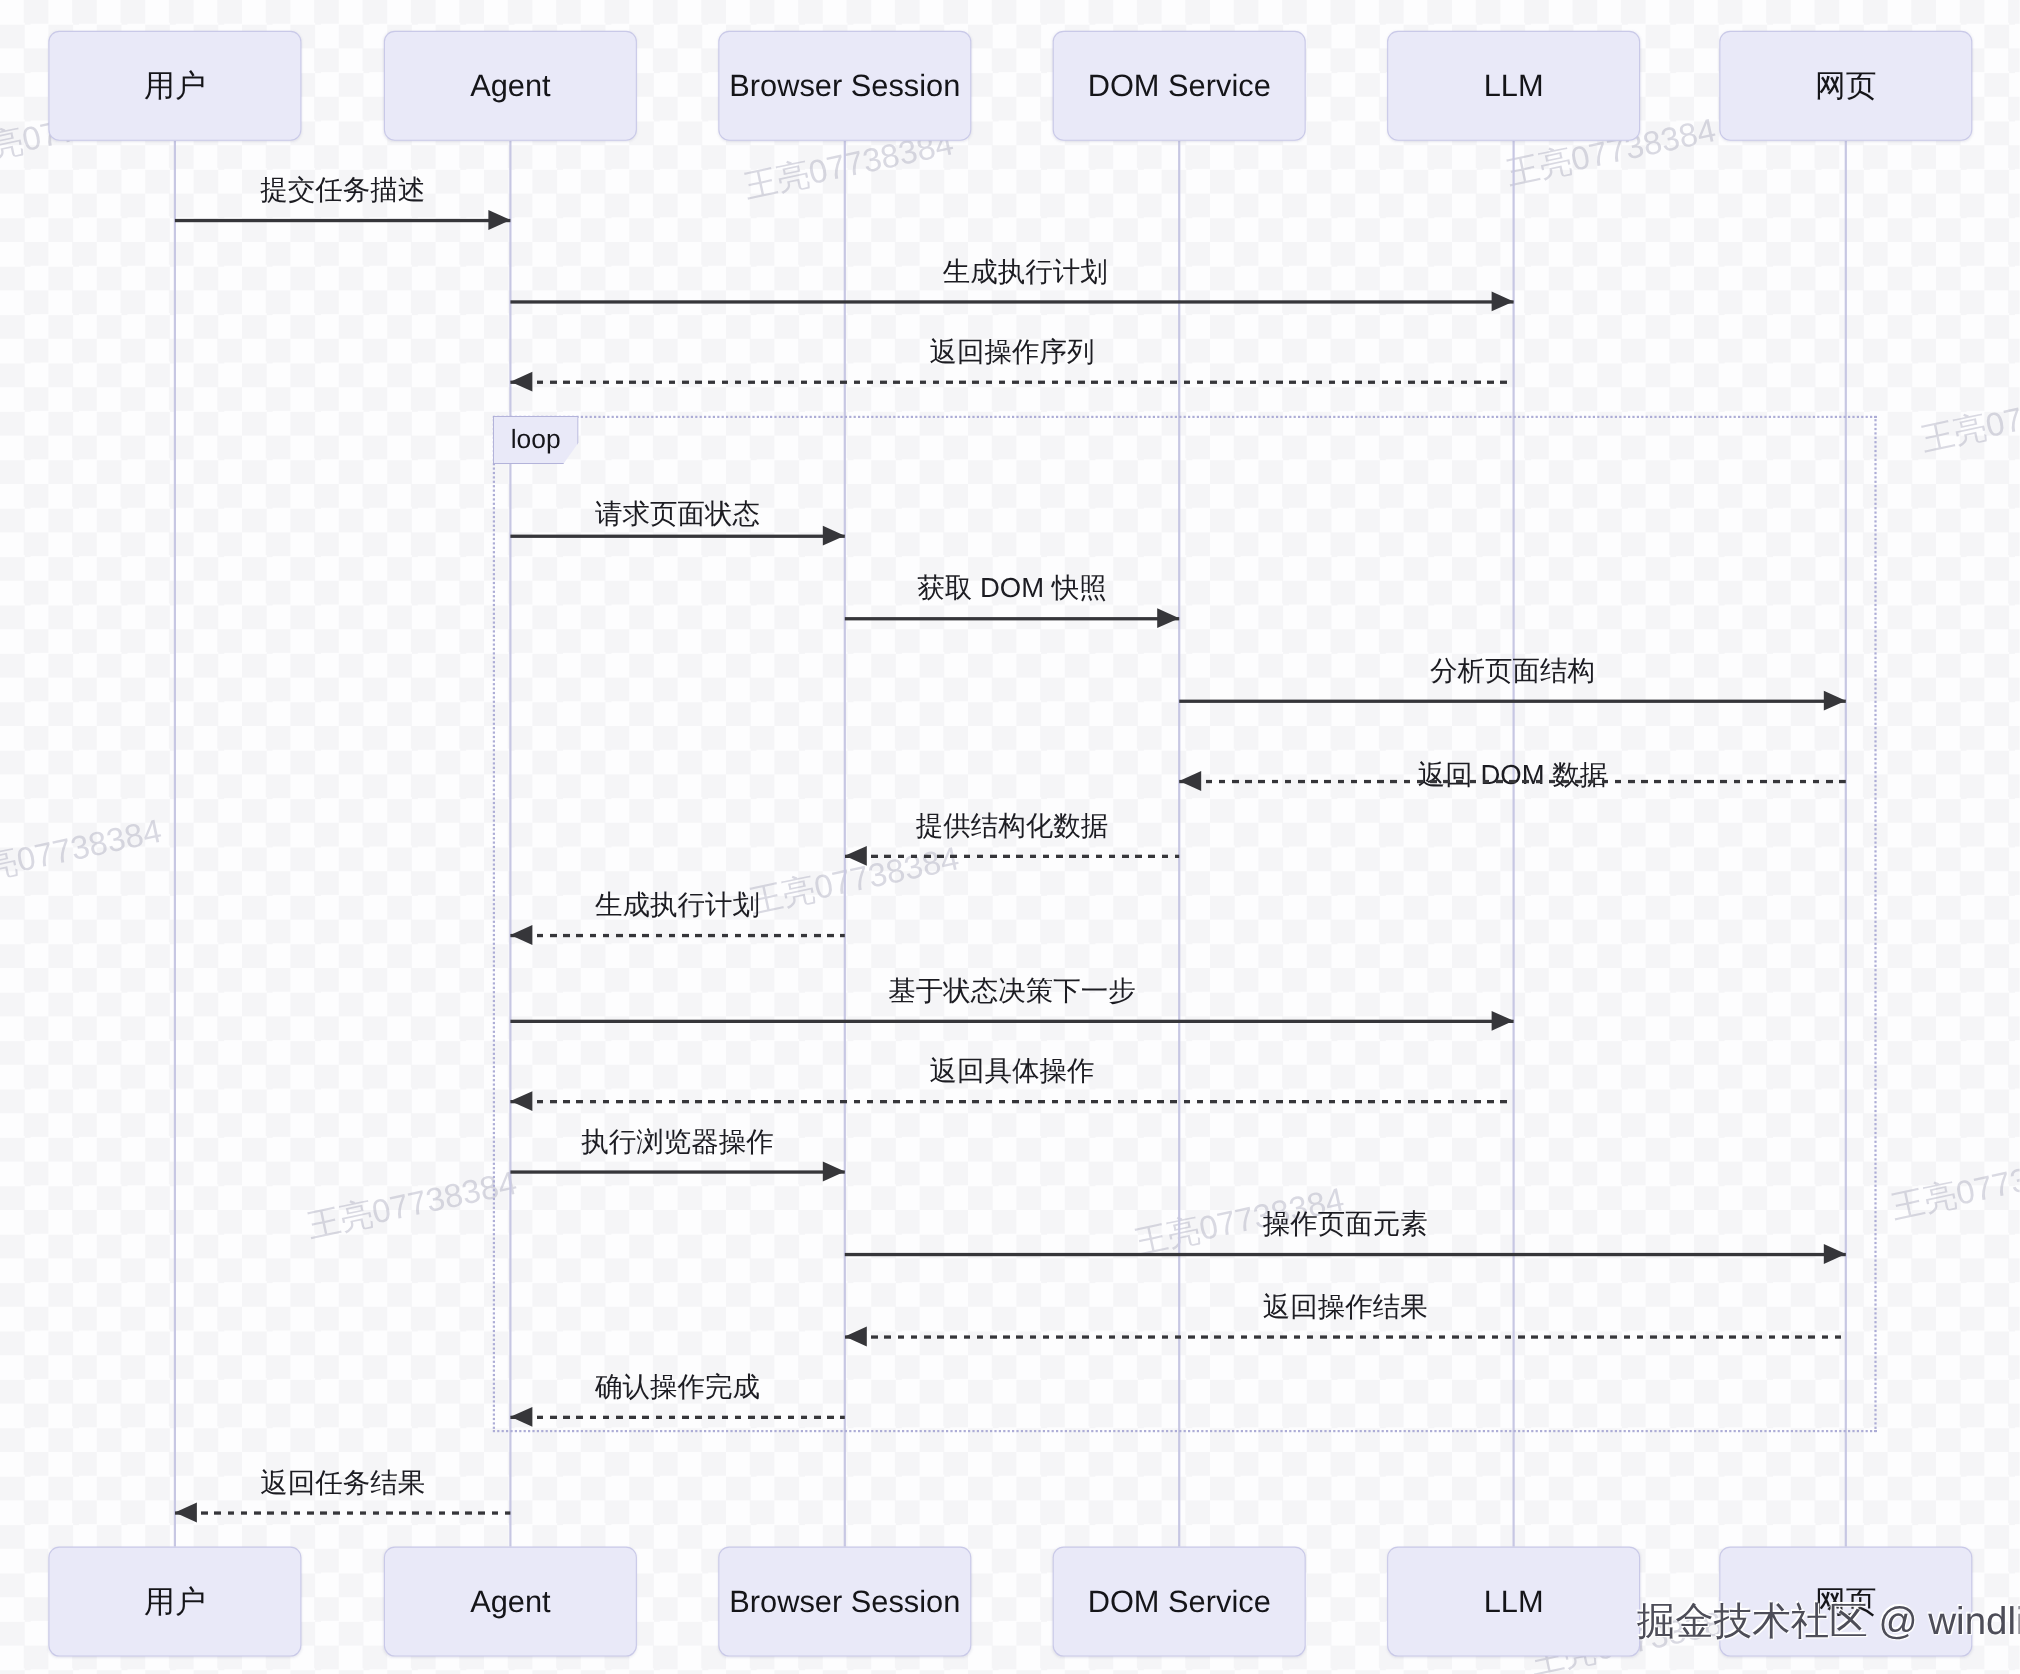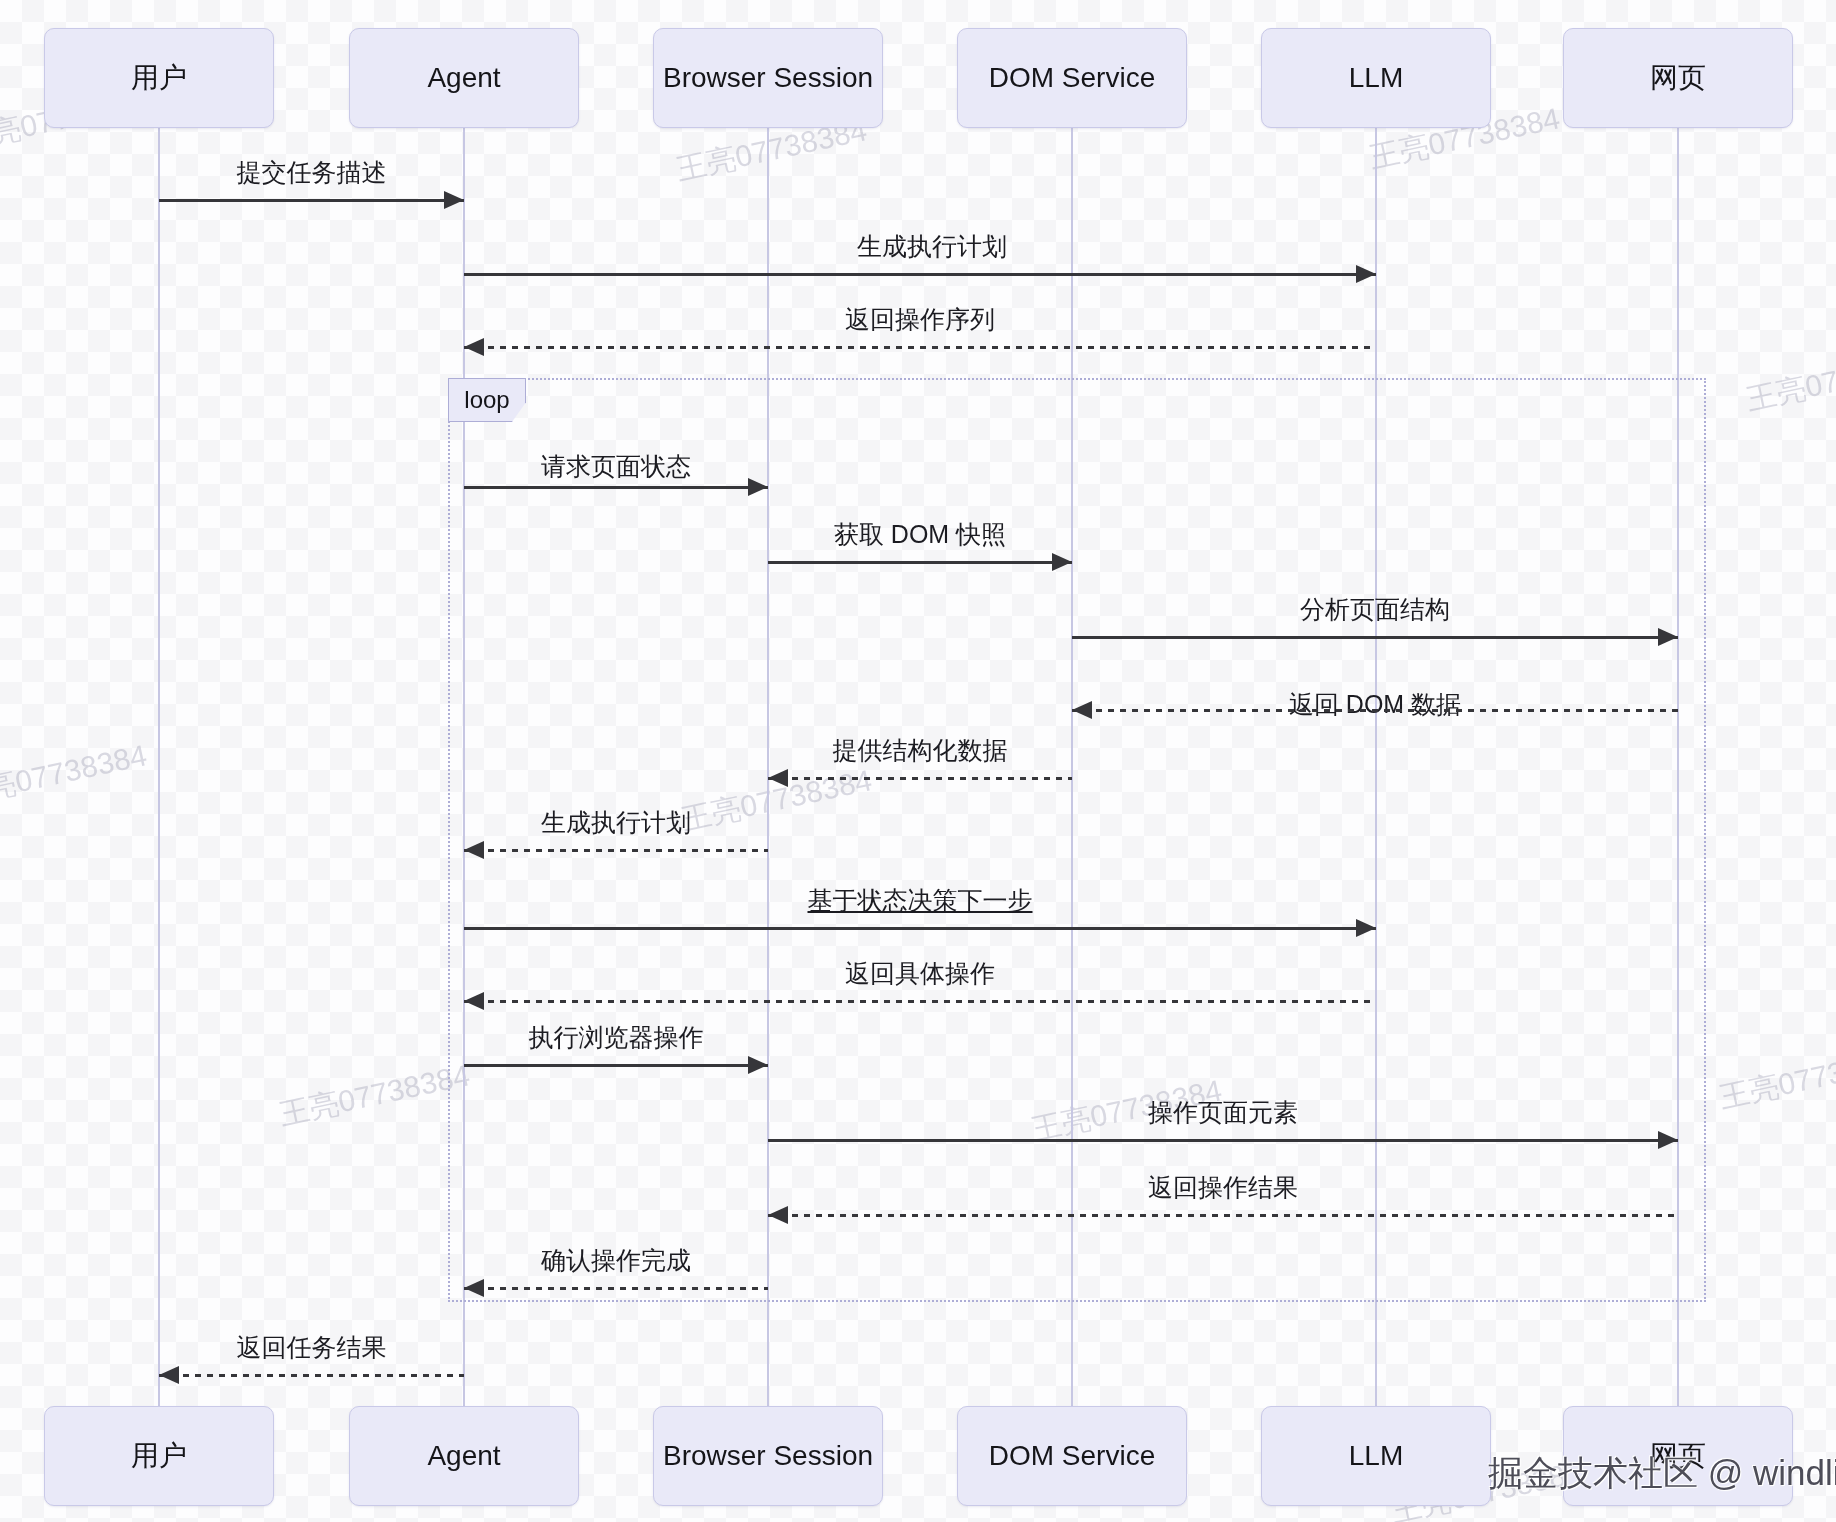--- a/index.html
+++ b/index.html
@@ -118,21 +118,21 @@
       <div class="arrowhead right" style="left: 1658px; top: 628px;"></div>
       <div class="msg-label" style="left: 1375px; top: 688px;">返回 DOM 数据</div>
       <div class="msg-line dashed" style="left: 1072px; width: 606px; top: 709px;"></div>
       <div class="arrowhead left" style="left: 1072px; top: 701px;"></div>
       <div class="msg-label" style="left: 920px; top: 734px;">提供结构化数据</div>
       <div class="msg-line dashed" style="left: 768px; width: 304px; top: 777px;"></div>
       <div class="arrowhead left" style="left: 768px; top: 769px;"></div>
       <div class="msg-label" style="left: 616px; top: 806px;">生成执行计划</div>
       <div class="msg-line dashed" style="left: 464px; width: 304px; top: 849px;"></div>
       <div class="arrowhead left" style="left: 464px; top: 841px;"></div>
-      <div class="msg-label" style="left: 920px; top: 884px; text-decoration: underline;">基于状态决策下一步</div>
+      <div class="msg-label" style="left: 920px; top: 884px;">基于状态决策下一步</div>
       <div class="msg-line solid" style="left: 464px; width: 912px; top: 927px;"></div>
       <div class="arrowhead right" style="left: 1356px; top: 919px;"></div>
       <div class="msg-label" style="left: 920px; top: 957px;">返回具体操作</div>
       <div class="msg-line dashed" style="left: 464px; width: 912px; top: 1000px;"></div>
       <div class="arrowhead left" style="left: 464px; top: 992px;"></div>
       <div class="msg-label" style="left: 616px; top: 1021px;">执行浏览器操作</div>
       <div class="msg-line solid" style="left: 464px; width: 304px; top: 1064px;"></div>
       <div class="arrowhead right" style="left: 748px; top: 1056px;"></div>
       <div class="msg-label" style="left: 1223px; top: 1096px;">操作页面元素</div>
       <div class="msg-line solid" style="left: 768px; width: 910px; top: 1139px;"></div>

